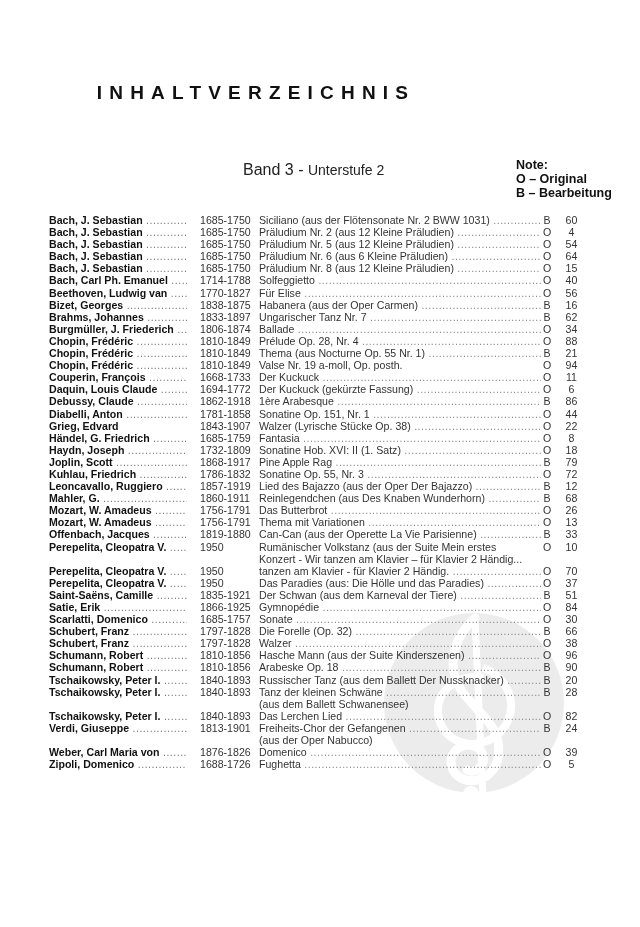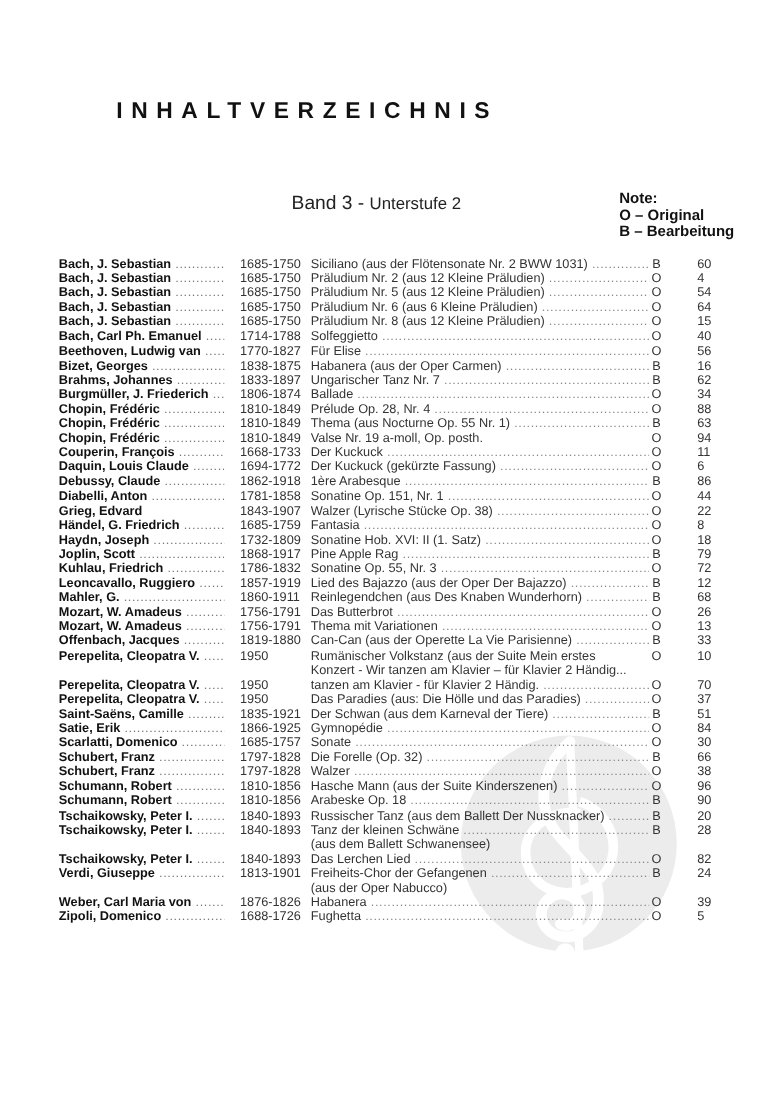--- a/index.html
+++ b/index.html
@@ -114,24 +114,24 @@
   .type {
     position: absolute;
     left: 493px;
     top: 0;
     width: 10px;
     text-align: center;
     color: #333;
   }
   .page {
     position: absolute;
-    left: 532px;
+    left: 512px;
     top: 0;
     width: 21px;
-    text-align: left;
+    text-align: center;
     color: #333;
   }
 </style>
 </head>
 <body>
 
 <div class="page-title">INHALTVERZEICHNIS</div>
 
 <div class="subtitle">
   <span class="band">Band 3</span><span class="level-sep"> - </span><span class="level">Unterstufe 2</span>
@@ -251,21 +251,21 @@
       <div class="type">O</div>
       <div class="page">88</div>
     </div>
     <div class="row">
       <div class="composer"><span>Chopin, Frédéric</span><span class="dots"> ............................................................</span></div>
       <div class="years">1810-1849</div>
       <div class="title-cell">
         <span class="title-line"><span>Thema (aus  Nocturne Op. 55 Nr. 1)</span><span class="dots"> ........................................................................................................................</span></span>
       </div>
       <div class="type">B</div>
-      <div class="page">63</div>
+      <div class="page">21</div>
     </div>
     <div class="row">
       <div class="composer"><span>Chopin, Frédéric</span><span class="dots"> ............................................................</span></div>
       <div class="years">1810-1849</div>
       <div class="title-cell">
         <span class="title-line"><span>Valse Nr. 19 a-moll, Op. posth.</span></span>
       </div>
       <div class="type">O</div>
       <div class="page">94</div>
     </div>
@@ -521,21 +521,21 @@
         <span class="title-line"><span>Freiheits-Chor der Gefangenen</span><span class="dots"> ........................................................................................................................</span></span>
         <span class="title-line"><span>(aus der Oper Nabucco)</span></span>
       </div>
       <div class="type">B</div>
       <div class="page">24</div>
     </div>
     <div class="row">
       <div class="composer"><span>Weber, Carl Maria von</span><span class="dots"> ............................................................</span></div>
       <div class="years">1876-1826</div>
       <div class="title-cell">
-        <span class="title-line"><span>Habanera</span><span class="dots"> ........................................................................................................................</span></span>
+        <span class="title-line"><span>Domenico</span><span class="dots"> ........................................................................................................................</span></span>
       </div>
       <div class="type">O</div>
       <div class="page">39</div>
     </div>
     <div class="row">
       <div class="composer"><span>Zipoli, Domenico</span><span class="dots"> ............................................................</span></div>
       <div class="years">1688-1726</div>
       <div class="title-cell">
         <span class="title-line"><span>Fughetta</span><span class="dots"> ........................................................................................................................</span></span>
       </div>

